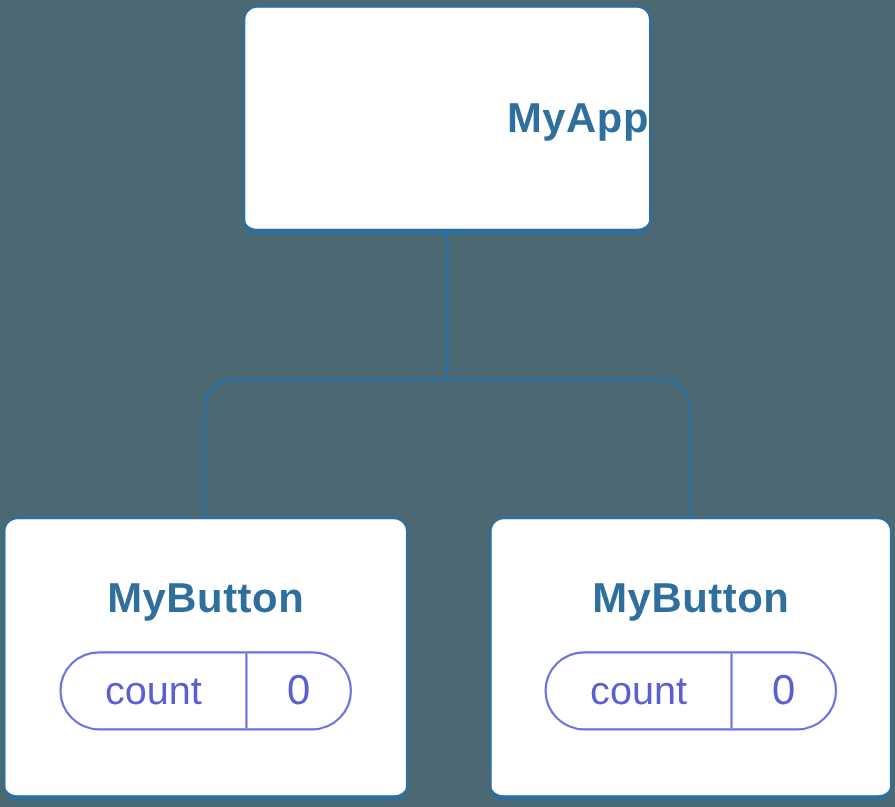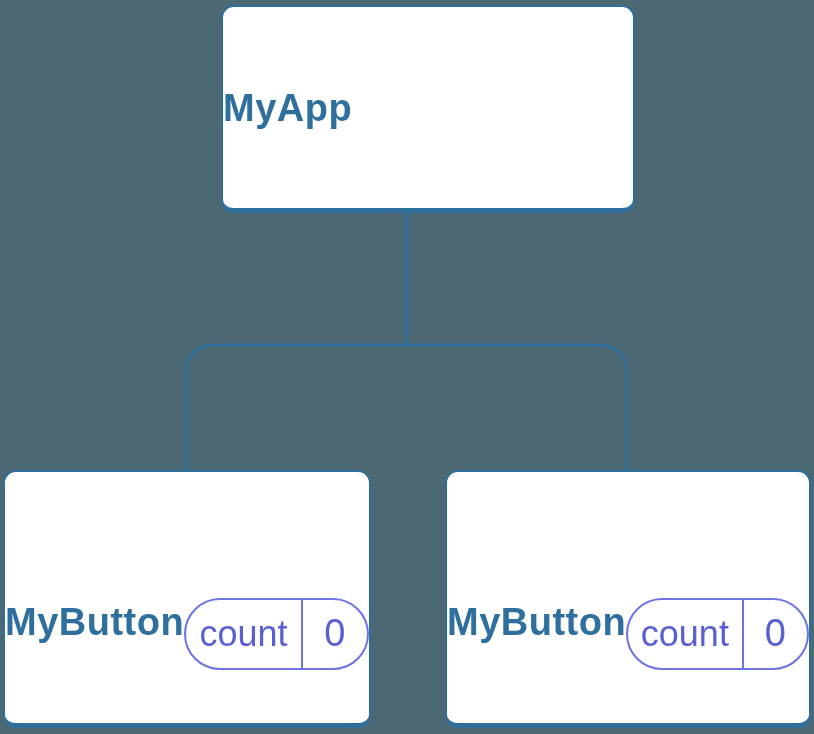--- a/index.html
+++ b/index.html
@@ -40,30 +40,30 @@
   .node-title {
     color: var(--node-blue);
     font-size: 38px;
     font-weight: 600;
     letter-spacing: 0.5px;
     line-height: 48px;
     text-align: center;
   }
   .root {
     left: 221px; top: 5px;
-    width: 414px; height: 208px;
+    width: 371px; height: 208px;
     display: flex;
     align-items: center;
-    justify-content: flex-start;
+    justify-content: flex-end;
   }
   .child {
     top: 470px;
     height: 258px;
     display: flex;
-    flex-direction: row;
+    flex-direction: column;
     align-items: center;
     padding-top: 48px;
   }
   .child-left  { left: 3px;   width: 368px; }
   .child-right { left: 445px; width: 366px; }
   .state-pill {
     margin-top: 24px;
     width: 266px; height: 72px;
     border: 2px solid var(--pill-border);
     border-radius: 51px;

